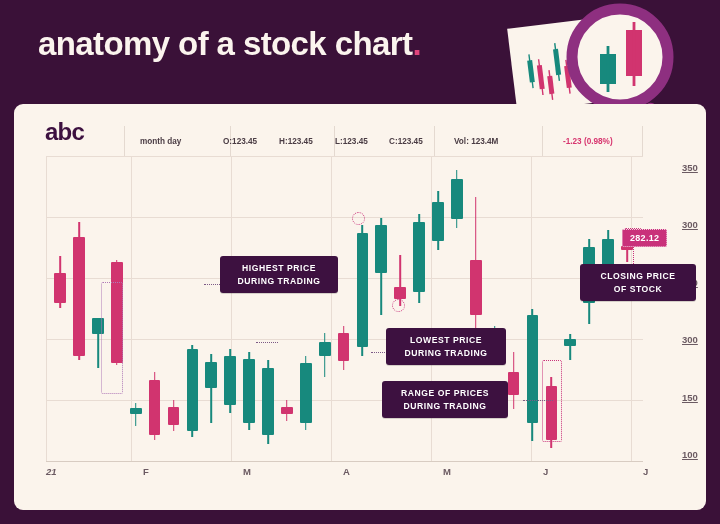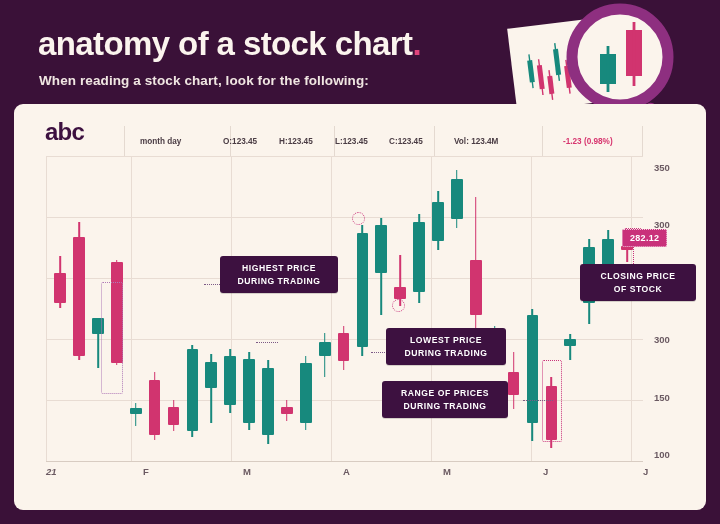--- a/index.html
+++ b/index.html
@@ -46,22 +46,22 @@
   .info.red{color:#D7346E;}
   .vsep{position:absolute;top:22px;width:1px;height:30px;background:#E4D9D0;}
 
   
   .plot{position:absolute;left:32px;top:52px;width:597px;height:305px;}
   .gridv{position:absolute;top:0;width:1px;height:305px;background:#E8DCD3;}
   .gridh{position:absolute;left:0;width:597px;height:1px;background:#E8DCD3;}
   .axisline{position:absolute;left:32px;top:357px;width:597px;height:1px;background:#D8CCC2;}
 
   .ylab{
-    position:absolute;left:640px;
-    font-size:9.5px;font-weight:600;color:#6B5A62;
+    position:absolute;left:668px;
+    font-size:9.5px;font-weight:600;color:#6B5A62;text-decoration:underline;
   }
   .xlab{
     position:absolute;top:362px;
     font-size:9.5px;font-weight:600;color:#6B5A62;
   }
 
   
   .cndl{position:absolute;}
   .wick{position:absolute;width:1.6px;left:50%;transform:translateX(-50%);}
   .body{position:absolute;width:100%;left:0;border-radius:1px;}
@@ -91,21 +91,20 @@
     border:1.4px dotted #F3C9DE;
   }
 </style>
 </head>
 <body>
 
 <div id="root">
 
   <div class="hdr">
     <div class="title"><span>anatomy of a stock chart</span><span class="dot">.</span></div>
-    <div class="subtitle">When reading a stock chart, look for the following:</div>
 
     <div class="illo">
       <svg width="220" height="130" viewBox="0 0 220 130">
         <g transform="rotate(-7 90 62)">
           <rect x="20" y="18" width="108" height="84" fill="#FBF4EC"></rect>
         </g>
         <g transform="rotate(-7 90 62)">
           <rect x="36" y="52" width="5" height="22" fill="#17897D"></rect>
           <rect x="37.8" y="46" width="1.4" height="34" fill="#17897D"></rect>
           <rect x="45" y="58" width="5" height="24" fill="#D1346F"></rect>

